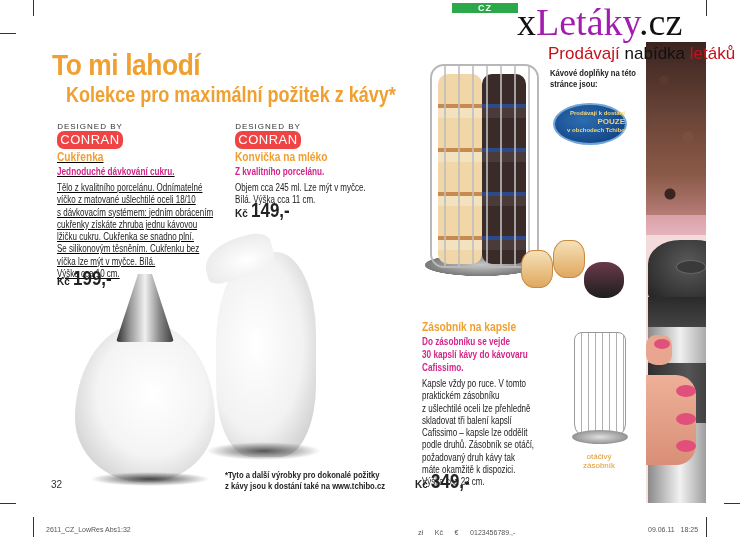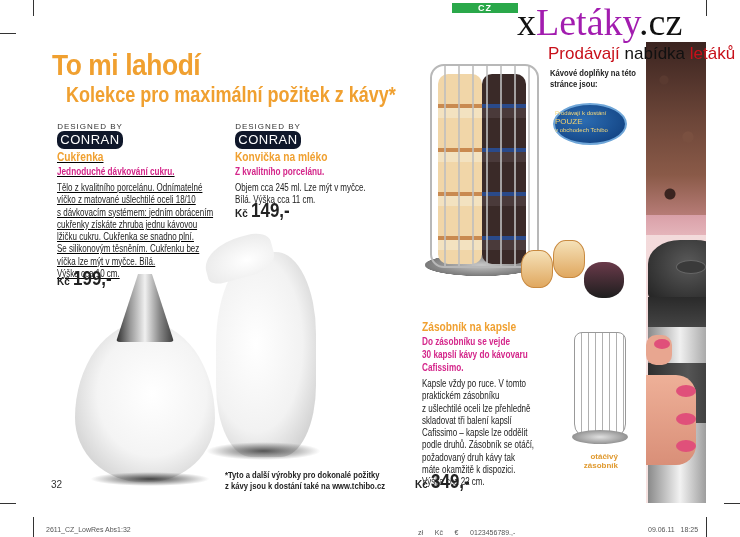--- a/index.html
+++ b/index.html
@@ -2,35 +2,35 @@
 <html><head>
 <meta charset="utf-8">
 <style>
   html, body { margin:0; padding:0; }
   body { width:740px; height:537px; position:relative; overflow:hidden; background:#ffffff; font-family:"Liberation Sans", sans-serif; }
   .abs { position:absolute; }
   .crop { position:absolute; background:#333; }
   .title-main { left:52px; top:48px; font-size:30px; font-weight:bold; color:#f0a030; letter-spacing:-0.5px; font-family:"Liberation Sans", sans-serif; transform:scaleX(0.88); transform-origin:left top; white-space:nowrap; }
   .title-sub { left:66px; top:82px; font-size:22px; font-weight:bold; color:#f0a030; transform:scaleX(0.82); transform-origin:left top; white-space:nowrap; }
   .designed { font-size:8px; letter-spacing:1px; color:#333; text-align:center; width:66px; }
-  .conran { background:#0f172a; color:#fff; font-size:13px; letter-spacing:0.5px; border-radius:7px; width:66px; height:18px; line-height:18px; text-align:center; }
+  .conran { background:#ef4444; color:#fff; font-size:13px; letter-spacing:0.5px; border-radius:7px; width:66px; height:18px; line-height:18px; text-align:center; }
   .prod-name { font-size:12px; font-weight:bold; color:#f0a030; transform:scaleX(0.85); transform-origin:left top; white-space:nowrap; }
   .prod-sub { font-size:10px; font-weight:bold; color:#d4268a; transform:scaleX(0.82); transform-origin:left top; line-height:13px; white-space:nowrap; }
   .prod-desc { font-size:10px; color:#222; line-height:12.3px; transform:scaleX(0.8); transform-origin:left top; white-space:nowrap; }
   .price { font-weight:bold; color:#222; white-space:nowrap; }
   .price .cur { font-size:10px; margin-right:3px; }
   .price .amt { font-size:20px; display:inline-block; transform:scaleX(0.85); transform-origin:left bottom; }
   .cz-tab { left:452px; top:3px; width:66px; height:10px; background:#2aa84a; color:#fff; font-size:9px; font-weight:bold; text-align:center; line-height:10px; letter-spacing:1px; }
   .wm-main { left:517px; top:2px; font-family:"Liberation Serif", serif; font-size:38px; line-height:40px; color:#111; white-space:nowrap; z-index:5; }
   .wm-main .red { color:#a21caf; }
   .wm-sub { left:548px; top:44px; font-size:17px; white-space:nowrap; z-index:5; }
   .wm-sub .red { color:#c8101a; }
   .wm-sub .blk { color:#111; }
   .small-note { font-size:9px; color:#222; line-height:11px; transform:scaleX(0.85); transform-origin:left top; white-space:nowrap; }
-  .badge { left:553px; top:103px; width:70px; height:38px; border-radius:50%; background:radial-gradient(ellipse at 40% 40%, #2c6db3, #0d3a78); border:2px solid #6fa6d8; color:#f3d77a; font-size:6px; font-weight:normal; text-align:left; }
+  .badge { left:553px; top:103px; width:70px; height:38px; border-radius:50%; background:radial-gradient(ellipse at 40% 40%, #2c6db3, #0d3a78); border:2px solid #6fa6d8; color:#f3d77a; font-size:6px; font-weight:bold; text-align:right; }
   .footer-meta { font-size:7px; color:#555; white-space:nowrap; }
 </style>
 </head>
 <body>
 
 <div class="crop" style="left:33px;top:0;width:1px;height:16px;"></div>
 <div class="crop" style="left:0;top:33px;width:16px;height:1px;"></div>
 <div class="crop" style="left:0;top:503px;width:16px;height:1px;"></div>
 <div class="crop" style="left:33px;top:517px;width:1px;height:20px;"></div>
 <div class="crop" style="left:706px;top:0;width:1px;height:16px;"></div>
@@ -169,20 +169,20 @@
   </div>
 </div>
 <div class="abs price" style="left:415px;top:470px;">
   <span class="cur">Kč</span><span class="amt">349,-</span>
 </div>
 
 <div class="abs" style="left:572px;top:332px;width:56px;height:118px;">
   <div style="position:absolute;left:2px;top:0;width:50px;height:104px;border:1px solid #999;border-radius:8px 8px 14px 14px;background:repeating-linear-gradient(90deg,transparent 0 6px,#b0b0b0 6px 7px);"></div>
   <div style="position:absolute;left:0;top:98px;width:56px;height:14px;border-radius:50%;background:radial-gradient(ellipse,#e0e0e0,#888 80%);"></div>
 </div>
-<div class="abs" style="left:580px;top:452px;font-size:8px;color:#e09a30;font-weight:bold;text-align:right;width:38px;line-height:9px;">
+<div class="abs" style="left:580px;top:452px;font-size:8px;color:#e09a30;font-weight:normal;text-align:center;width:38px;line-height:9px;">
   <div>otáčivý</div>
   <div>zásobník</div>
 </div>
 
 <div class="abs footer-meta" style="left:46px;top:526px;">2611_CZ_LowRes   Abs1:32</div>
 <div class="abs footer-meta" style="left:418px;top:529px;white-space:pre;">zł      Kč      €      0123456789.,-</div>
 <div class="abs footer-meta" style="left:648px;top:526px;white-space:pre;">09.06.11   18:25</div>
 
 </body></html>

